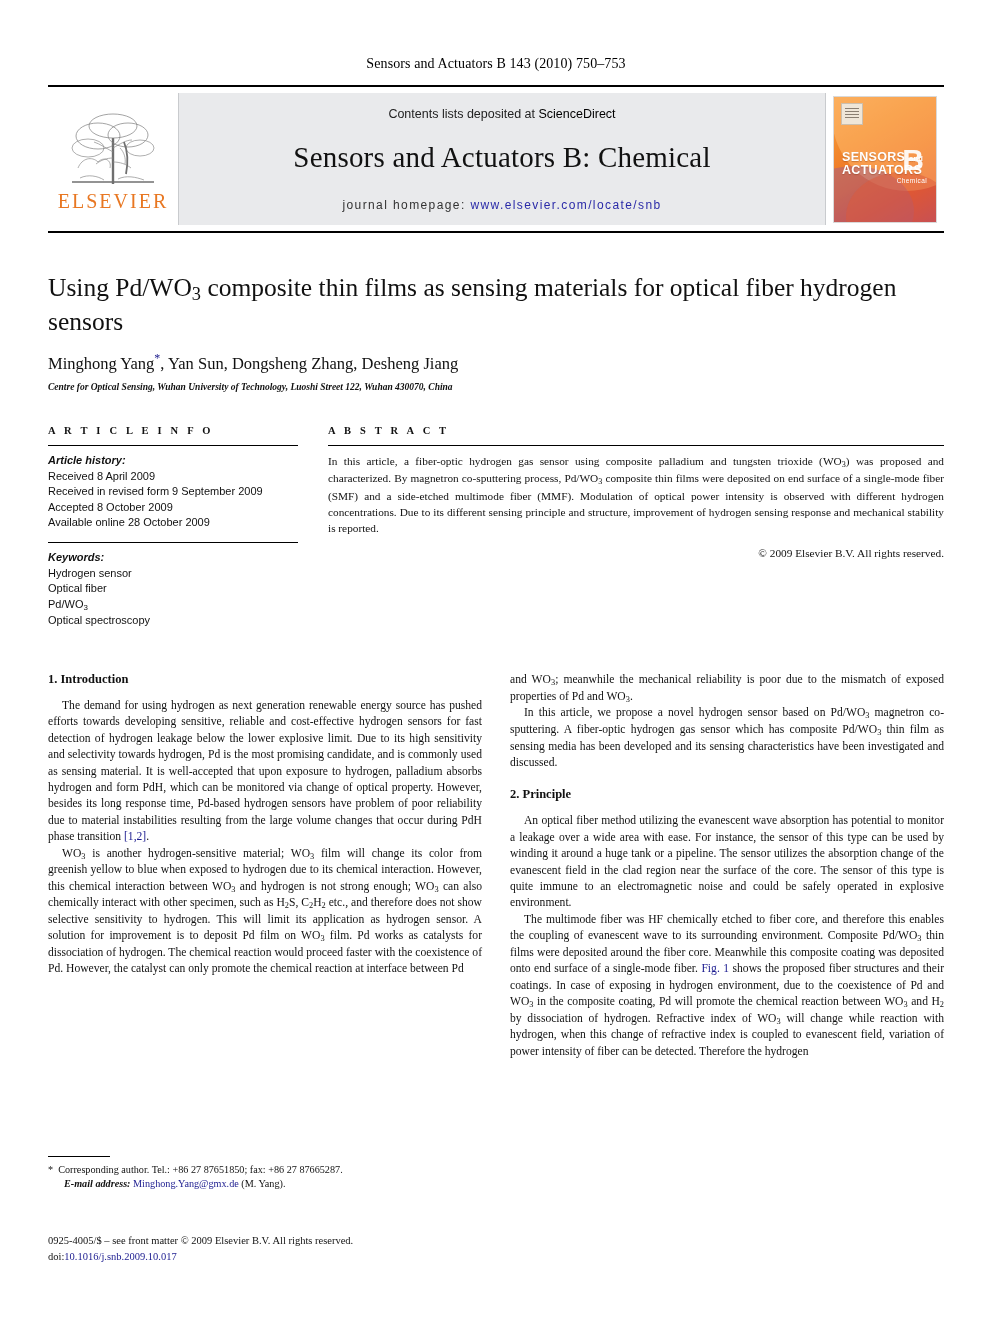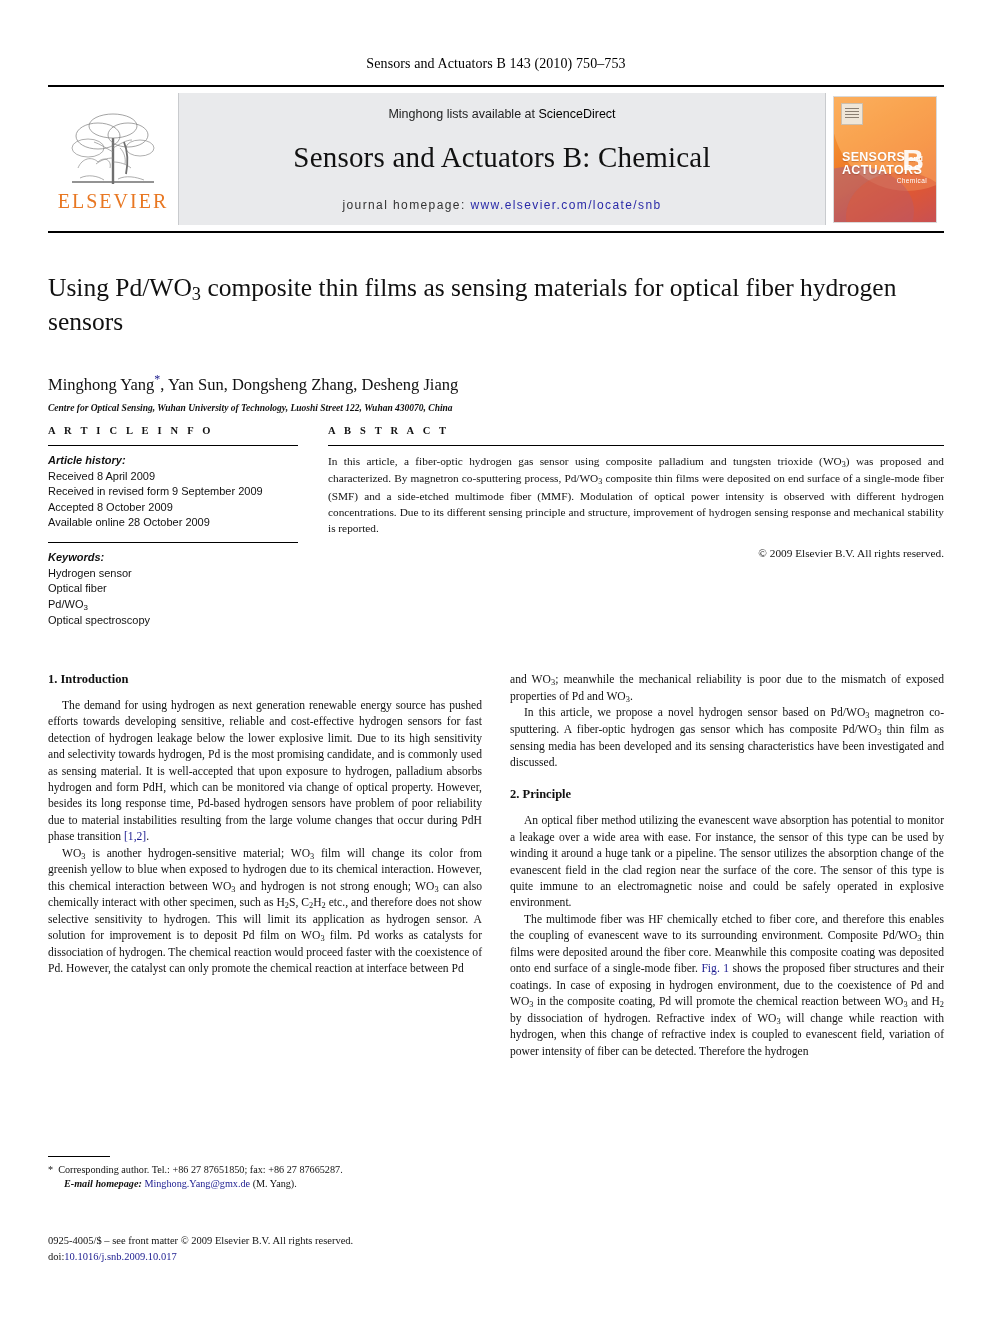--- a/index.html
+++ b/index.html
@@ -199,21 +199,21 @@
     font-family: "Liberation Serif", serif;
     font-size: 25.5px;
     line-height: 1.26;
     color: #111;
     margin: 0;
     font-weight: normal;
   }
   .authors {
     font-family: "Liberation Serif", serif;
     font-size: 16.5px;
-    margin-top: 34px;
+    margin-top: 13px;
     color: #111;
   }
   .authors .star { color: #1a1a8c; font-size: 12px; vertical-align: super; }
   .affil {
     font-family: "Liberation Serif", serif;
     font-style: italic;
     font-weight: bold;
     font-size: 9.5px;
     margin-top: 8px;
     color: #111;
@@ -358,21 +358,21 @@
               <path d="M60 71 C68 67 78 69 86 72"></path>
             </g>
           </svg>
         </div>
         <div class="elsevier-word">ELSEVIER</div>
       </div>
     </div>
 
     <div class="journal-band">
       <div class="contents-line">
-        <span>Minghong lists available at</span>
+        <span>Contents lists deposited at</span>
         <span class="sd">ScienceDirect</span>
       </div>
       <div class="journal-title">Sensors and Actuators B: Chemical</div>
       <div class="homepage-line">
         <span>journal homepage:</span>
         <span class="url">www.elsevier.com/locate/snb</span>
       </div>
     </div>
 
     <div class="cover-cell">
@@ -445,21 +445,21 @@
       <p class="body"><span>In this article, we propose a novel hydrogen sensor based on Pd/WO</span><sub>3</sub><span> magnetron co-sputtering. A fiber-optic hydrogen gas sensor which has composite Pd/WO</span><sub>3</sub><span> thin film as sensing media has been developed and its sensing characteristics have been investigated and discussed.</span></p>
       <div class="h2 spaced">2. Principle</div>
       <p class="body">An optical fiber method utilizing the evanescent wave absorption has potential to monitor a leakage over a wide area with ease. For instance, the sensor of this type can be used by winding it around a huge tank or a pipeline. The sensor utilizes the absorption change of the evanescent field in the clad region near the surface of the core. The sensor of this type is quite immune to an electromagnetic noise and could be safely operated in explosive environment.</p>
       <p class="body"><span>The multimode fiber was HF chemically etched to fiber core, and therefore this enables the coupling of evanescent wave to its surrounding environment. Composite Pd/WO</span><sub>3</sub><span> thin films were deposited around the fiber core. Meanwhile this composite coating was deposited onto end surface of a single-mode fiber. </span><span class="lnk">Fig. 1</span><span> shows the proposed fiber structures and their coatings. In case of exposing in hydrogen environment, due to the coexistence of Pd and WO</span><sub>3</sub><span> in the composite coating, Pd will promote the chemical reaction between WO</span><sub>3</sub><span> and H</span><sub>2</sub><span> by dissociation of hydrogen. Refractive index of WO</span><sub>3</sub><span> will change while reaction with hydrogen, when this change of refractive index is coupled to evanescent field, variation of power intensity of fiber can be detected. Therefore the hydrogen</span></p>
     </div>
 
   </div>
 
   <div class="footnote">
     <div class="fn-rule"></div>
-    <div class="fn-txt"><span>*</span>&nbsp;&nbsp;<span>Corresponding author. Tel.: +86 27 87651850; fax: +86 27 87665287.</span><br><span class="ital">E-mail homepage:</span> <span class="lnk">Minghong.Yang@gmx.de</span> <span>(M. Yang).</span></div>
+    <div class="fn-txt"><span>*</span>&nbsp;&nbsp;<span>Corresponding author. Tel.: +86 27 87651850; fax: +86 27 87665287.</span><br><span class="ital">E-mail address:</span> <span class="lnk">Minghong.Yang@gmx.de</span> <span>(M. Yang).</span></div>
   </div>
 
   <div class="imprint">
     <div>0925-4005/$ – see front matter © 2009 Elsevier B.V. All rights reserved.</div>
     <div><span>doi:</span><span class="lnk">10.1016/j.snb.2009.10.017</span></div>
   </div>
 
 </div>
 
 </body></html>

